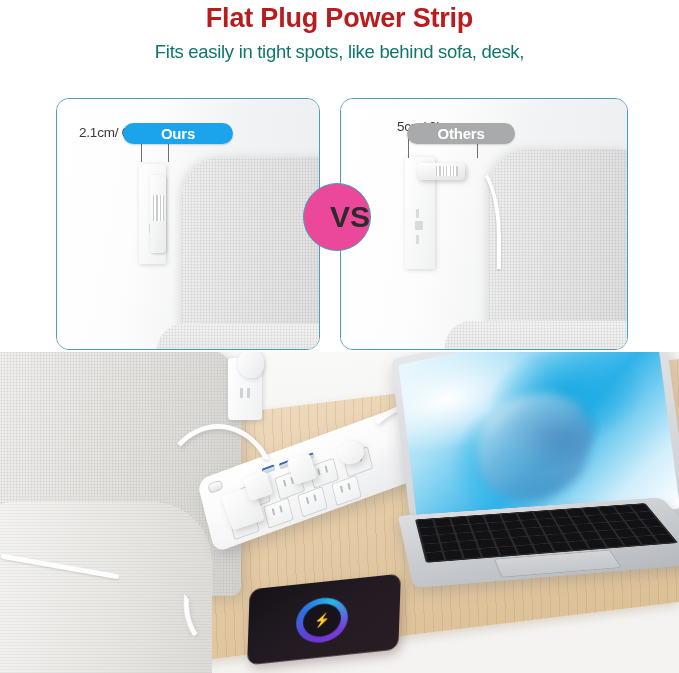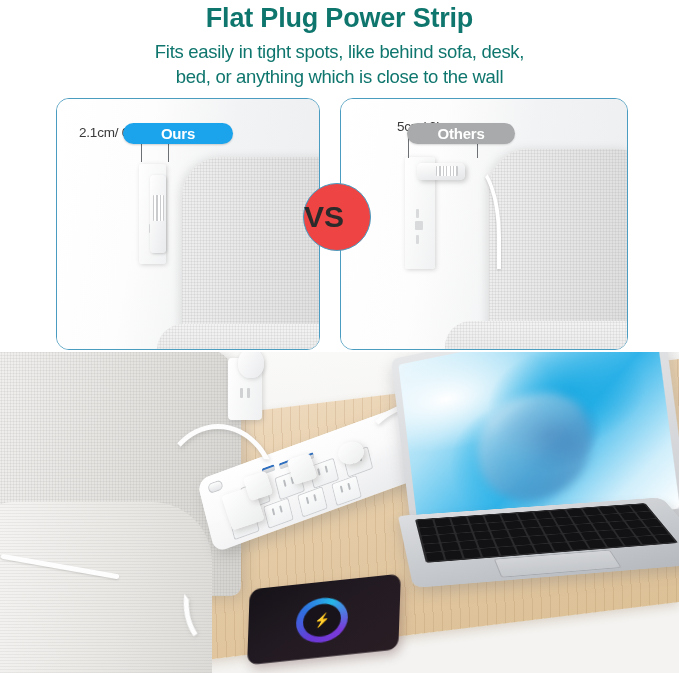--- a/index.html
+++ b/index.html
@@ -21,21 +21,21 @@
     left: 0; top: 0;
     width: 679px; height: 94px;
     background: #ffffff;
     text-align: center;
   }
   #page-title {
     margin: 0;
     padding-top: 2px;
     font-size: 27px;
     font-weight: bold;
-    color: #0f766e;
+    color: #b91c1c;
     letter-spacing: -0.2px;
     line-height: 32px;
   }
   #subtitle {
     margin: 0;
     padding-top: 5px;
     font-size: 18.5px;
     color: #0f766e;
     line-height: 25px;
     letter-spacing: -0.3px;
@@ -160,23 +160,23 @@
     background: #A9AAAB;
     box-shadow: 0 1px 2px rgba(0,0,0,.15);
   }
 
   
   #vs-circle {
     position: absolute;
     left: 303px; top: 87px;
     width: 66px; height: 66px;
     border-radius: 50%;
-    background: #ef4444;
+    background: #ec4899;
     border: 1.6px solid #4A9CC0;
-    text-align: left;
+    text-align: right;
     line-height: 66px;
     font-size: 30px;
     font-weight: bold;
     color: #2b2b2b;
     letter-spacing: 0px;
     z-index: 6;
   }
 
   
   #photo {
@@ -434,21 +434,20 @@
     transform: rotate(8deg);
     filter: drop-shadow(1px 1px 2px rgba(130,128,125,.3));
   }
 </style>
 </head>
 <body>
 
 <div id="header">
   <div id="page-title">Flat Plug Power Strip</div>
   <div id="subtitle">Fits easily in tight spots, like behind sofa, desk,</div>
-  <div id="subtitle" style="padding-top:0">bed, or anything which is close to the wall</div>
 </div>
 
 <div id="comparison">
 
   <div class="panel" id="panel-ours">
     <div class="scene">
       <div class="wall"></div>
       <div class="sofa-back" style="left:125px; top:58px; width:180px; height:210px;"></div>
       <div class="sofa-seat" style="left:100px; top:225px; width:200px; height:60px;"></div>
 

